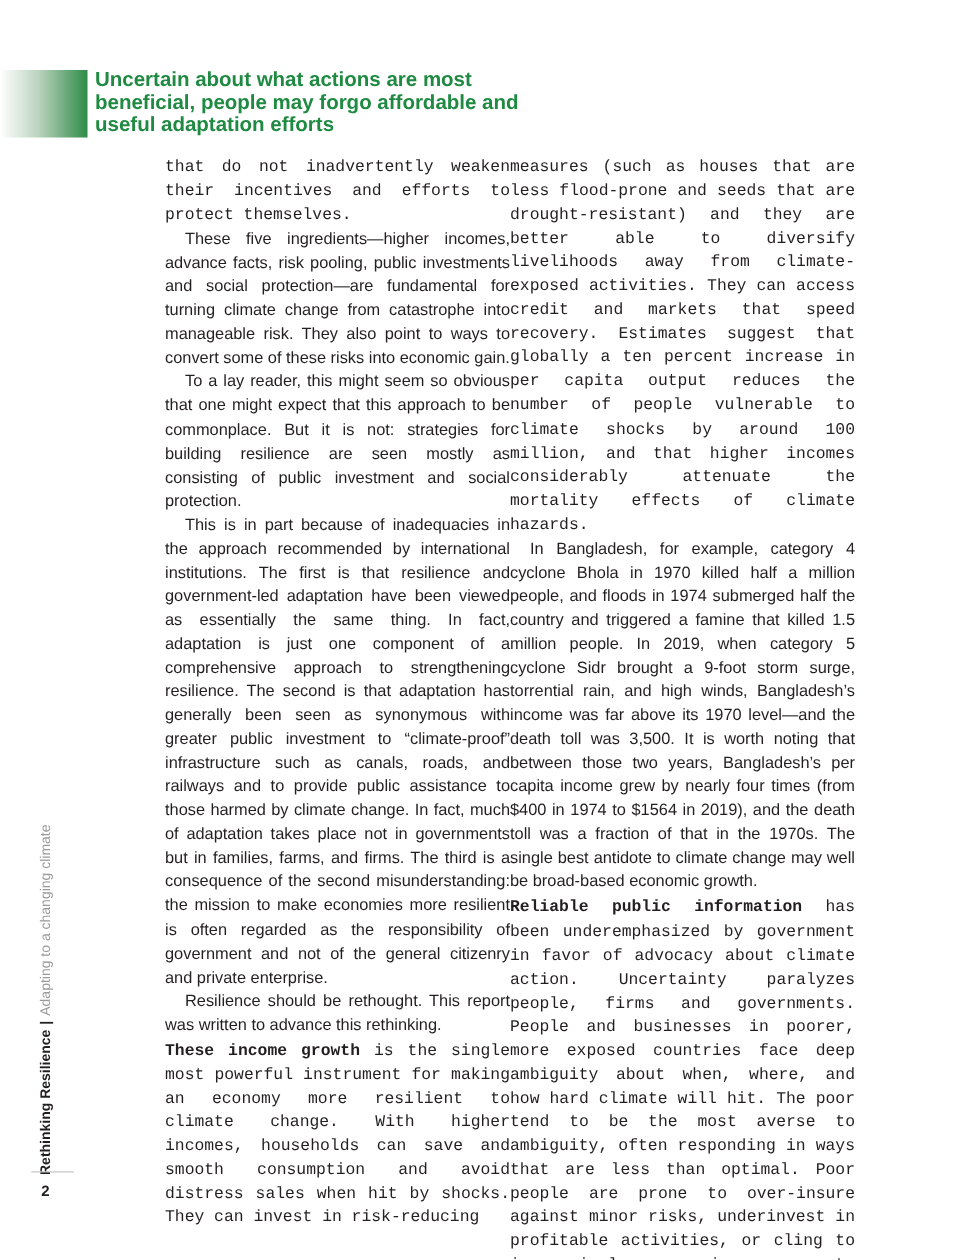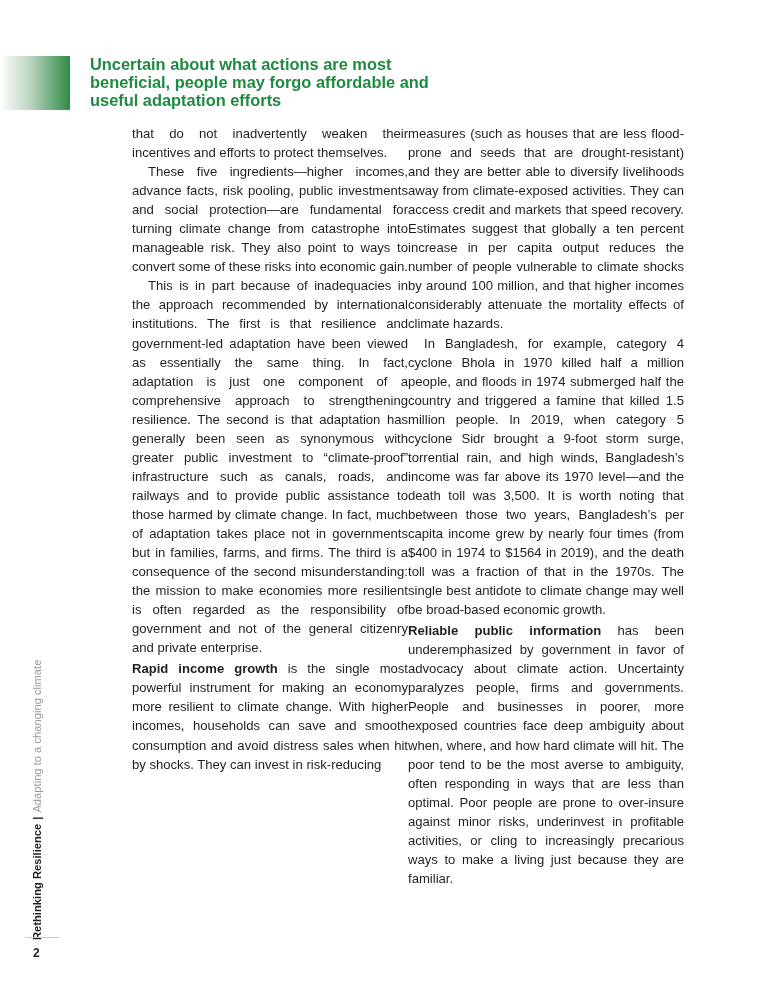--- a/index.html
+++ b/index.html
@@ -1,49 +1,51 @@
 <!DOCTYPE html>
 <html><head>
 <meta charset="utf-8">
 <style>
   html, body { margin: 0; padding: 0; background: #ffffff; }
   body { width: 768px; height: 1008px; position: relative; overflow: hidden;
          font-family: "Liberation Sans", sans-serif; color: #231f20; }
   .heading-bar { position: absolute; left: 0; top: 56px; width: 70px; height: 54px;
          background: linear-gradient(to right, #ffffff 0%, #b9d2bd 45%, #2e8b47 100%); }
-  .heading { position: absolute; left: 90px; top: 55px; width: 340px;
+  .heading { position: absolute; left: 76px; top: 55px; width: 340px;
          color: #1f8a41; font-weight: bold; font-size: 16.4px; line-height: 18px; margin: 0; }
   .col { position: absolute; top: 124px; width: 276px; font-size: 13.1px; line-height: 19.05px;
          text-align: justify; }
   .col-left { left: 132px; }
   .col-right { left: 408px; }
   .col p { margin: 0; text-indent: 16px; }
-  .col p.noindent { text-indent: 0; }
+  .col p.noindent { text-indent: 0; font-family: Liberation Mono, monospace; }
   .col p.gap { margin-top: 2px; }
   .col b { font-weight: bold; }
   .sidebar { position: absolute; left: 29px; top: 940px; width: 330px; height: 16px;
          transform-origin: 0 0; transform: rotate(-90deg); font-size: 11.2px; line-height: 16px;
          white-space: nowrap; }
   .sidebar .title { font-weight: bold; color: #231f20; }
   .sidebar .sep { font-weight: bold; color: #231f20; margin: 0 4px; }
   .sidebar .sub { color: #9a9a9a; }
   .footer-rule { position: absolute; left: 25px; top: 937px; width: 34px; height: 1px; background: #c8c8c8; }
   .page-num { position: absolute; left: 33px; top: 946px; font-size: 12px; font-weight: bold; color: #231f20; }
 </style>
 </head>
 <body>
 
 <div class="heading-bar"></div>
 <h2 class="heading">Uncertain about what actions are most beneficial, people may forgo affordable and useful adaptation efforts</h2>
 
 <div class="col col-left">
   <p class="noindent">that do not inadvertently weaken their incentives and efforts to protect themselves.</p>
   <p>These five ingredients—higher incomes, advance facts, risk pooling, public investments and social protection—are fundamental for turning climate change from catastrophe into manageable risk. They also point to ways to convert some of these risks into economic gain.</p>
+  <p>To a lay reader, this might seem so obvious that one might expect that this approach to be commonplace. But it is not: strategies for building resilience are seen mostly as consisting of public investment and social protection.</p>
   <p>This is in part because of inadequacies in the approach recommended by international institutions. The first is that resilience and government-led adaptation have been viewed as essentially the same thing. In fact, adaptation is just one component of a comprehensive approach to strengthening resilience. The second is that adaptation has generally been seen as synonymous with greater public investment to “climate-proof” infrastructure such as canals, roads, and railways and to provide public assistance to those harmed by climate change. In fact, much of adaptation takes place not in governments but in families, farms, and firms. The third is a consequence of the second misunderstanding: the mission to make economies more resilient is often regarded as the responsibility of government and not of the general citizenry and private enterprise.</p>
-  <p class="noindent gap"><b>Rapid income growth</b><span> is the single most powerful instrument for making an economy more resilient to climate change. With higher incomes, households can save and smooth consumption and avoid distress sales when hit by shocks. They can invest in risk-reducing</span></p>
+  <p>Resilience should be rethought. This report was written to advance this rethinking.</p>
+  <p class="noindent gap"><b>These income growth</b><span> is the single most powerful instrument for making an economy more resilient to climate change. With higher incomes, households can save and smooth consumption and avoid distress sales when hit by shocks. They can invest in risk-reducing</span></p>
 </div>
 
 <div class="col col-right">
   <p class="noindent">measures (such as houses that are less flood-prone and seeds that are drought-resistant) and they are better able to diversify livelihoods away from climate-exposed activities. They can access credit and markets that speed recovery. Estimates suggest that globally a ten percent increase in per capita output reduces the number of people vulnerable to climate shocks by around 100 million, and that higher incomes considerably attenuate the mortality effects of climate hazards.</p>
   <p>In Bangladesh, for example, category 4 cyclone Bhola in 1970 killed half a million people, and floods in 1974 submerged half the country and triggered a famine that killed 1.5 million people. In 2019, when category 5 cyclone Sidr brought a 9-foot storm surge, torrential rain, and high winds, Bangladesh’s income was far above its 1970 level—and the death toll was 3,500. It is worth noting that between those two years, Bangladesh’s per capita income grew by nearly four times (from $400 in 1974 to $1564 in 2019), and the death toll was a fraction of that in the 1970s. The single best antidote to climate change may well be broad-based economic growth.</p>
   <p class="noindent gap"><b>Reliable public information</b><span> has been underemphasized by government in favor of advocacy about climate action. Uncertainty paralyzes people, firms and governments. People and businesses in poorer, more exposed countries face deep ambiguity about when, where, and how hard climate will hit. The poor tend to be the most averse to ambiguity, often responding in ways that are less than optimal. Poor people are prone to over-insure against minor risks, underinvest in profitable activities, or cling to increasingly precarious ways to make a living just because they are familiar.</span></p>
 </div>
 
 <div class="sidebar">
   <span class="title">Rethinking Resilience</span><span class="sep">|</span><span class="sub">Adapting to a changing climate</span>

